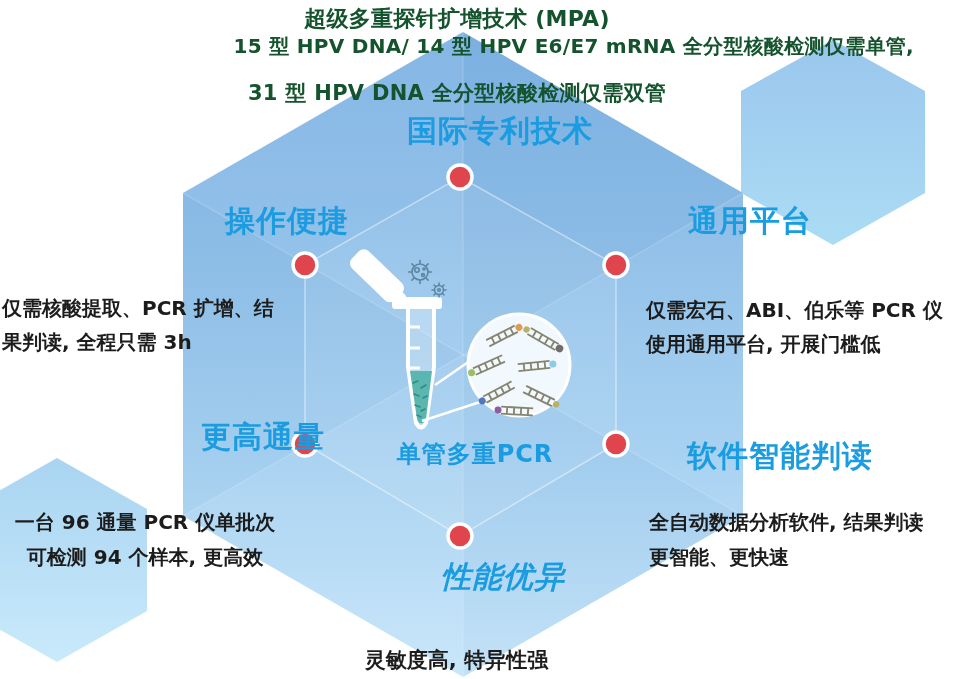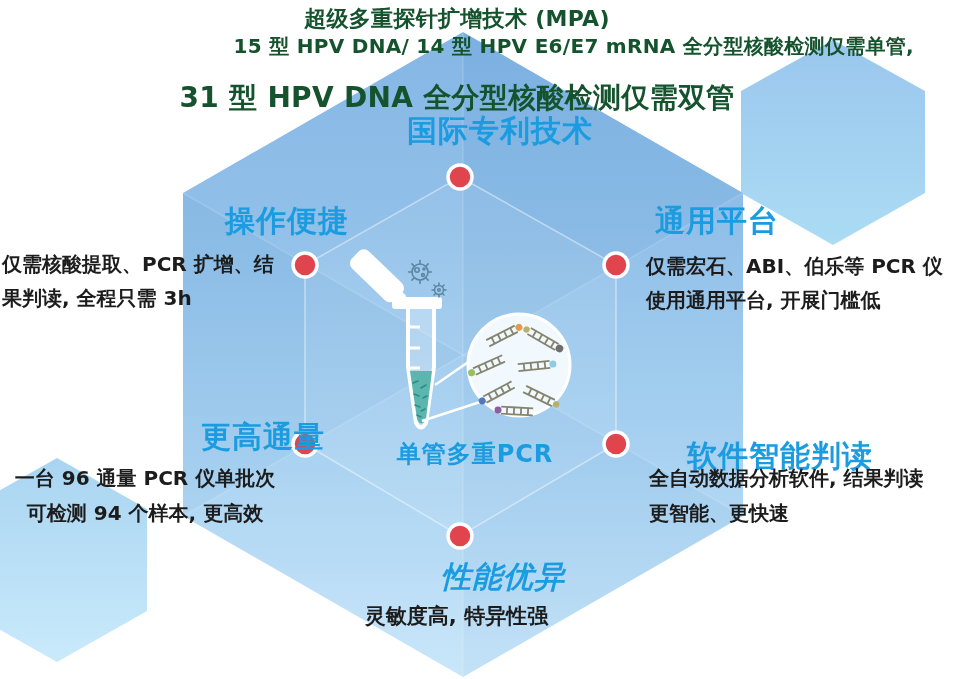--- a/index.html
+++ b/index.html
@@ -8,33 +8,33 @@
     background:#ffffff;
     font-family:"DejaVu Sans","Liberation Sans",sans-serif;
   }
   .stage svg.layer{position:absolute;left:0;top:0;}
   .hdr-line{
     position:absolute;left:0;width:914px;text-align:center;
     font-weight:700;color:#14532d;letter-spacing:.3px;white-space:nowrap;
   }
   #hdr1{top:4px;font-size:22px;}
   #hdr2{top:33px;font-size:20px;text-align:right;}
-  #hdr3{top:79px;font-size:28px;}
+  #hdr3{top:79px;font-size:21px;}
   .feat-title{
     position:absolute;font-size:30px;font-weight:700;color:#1B9CE0;
     letter-spacing:1px;white-space:nowrap;padding-left:40px;
   }
   .feat-body{
     position:absolute;font-size:20px;font-weight:600;color:#1C1C1C;
-    line-height:34px;white-space:nowrap;
+    line-height:34px;white-space:nowrap;margin-top:44px;
   }
   #t-patent{top:111px;left:0;width:920px;text-align:center;}
   #t-operation{top:201px;left:185px;}
   #b-operation{top:247px;left:2px;width:320px;text-align:left;}
-  #t-platform{top:201px;left:615px;}
+  #t-platform{top:201px;left:648px;}
   #b-platform{top:249px;left:646px;width:320px;text-align:left;}
   #t-throughput{top:417px;left:161px;}
   #b-throughput{top:461px;left:-8px;width:306px;text-align:center;line-height:35px;}
   #t-software{top:436px;left:647px;}
   #b-software{top:461px;left:649px;width:320px;text-align:left;line-height:35px;}
   #t-performance{top:557px;left:0;width:926px;text-align:center;font-style:italic;}
   #b-performance{top:599px;left:0;width:913px;text-align:center;font-size:21px;}
   #center-label{
     position:absolute;top:438px;left:375px;width:200px;text-align:center;
     font-size:24px;font-weight:700;color:#1B9CE0;letter-spacing:1px;

